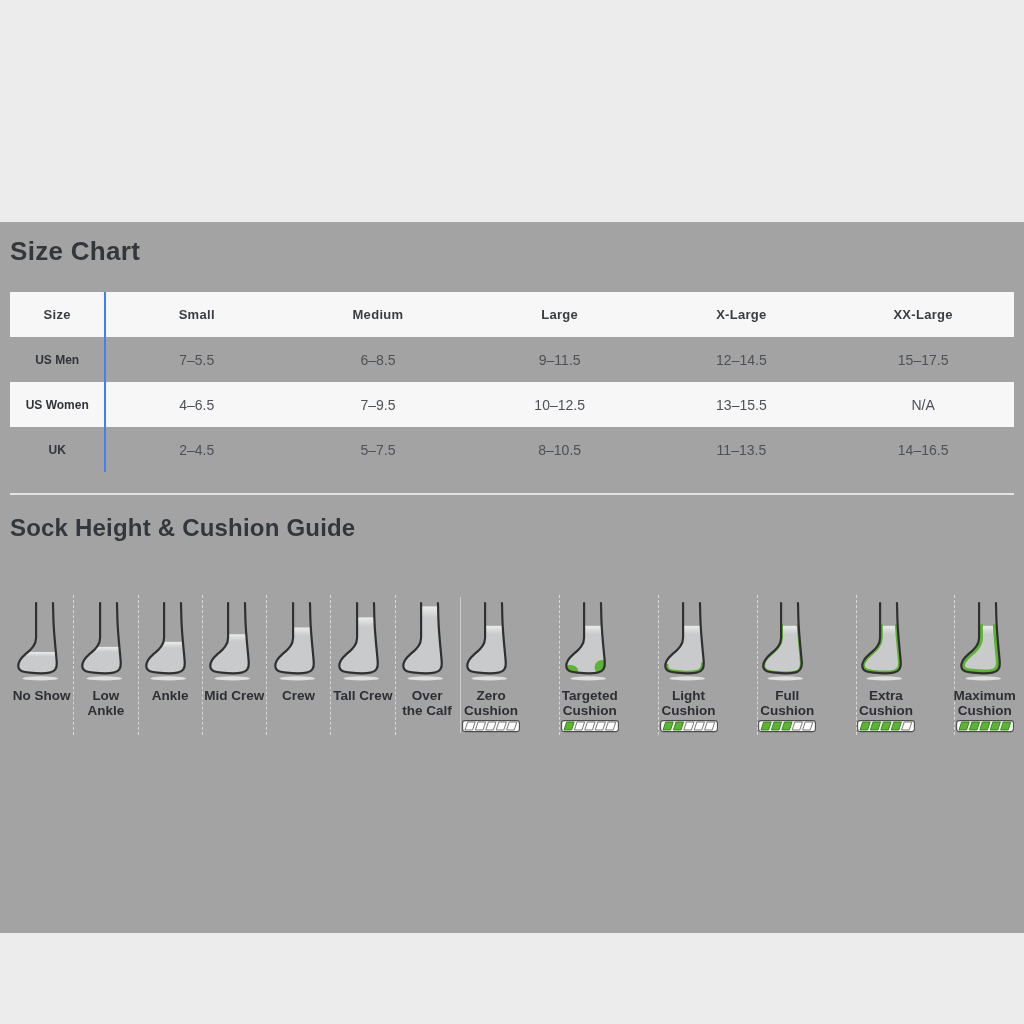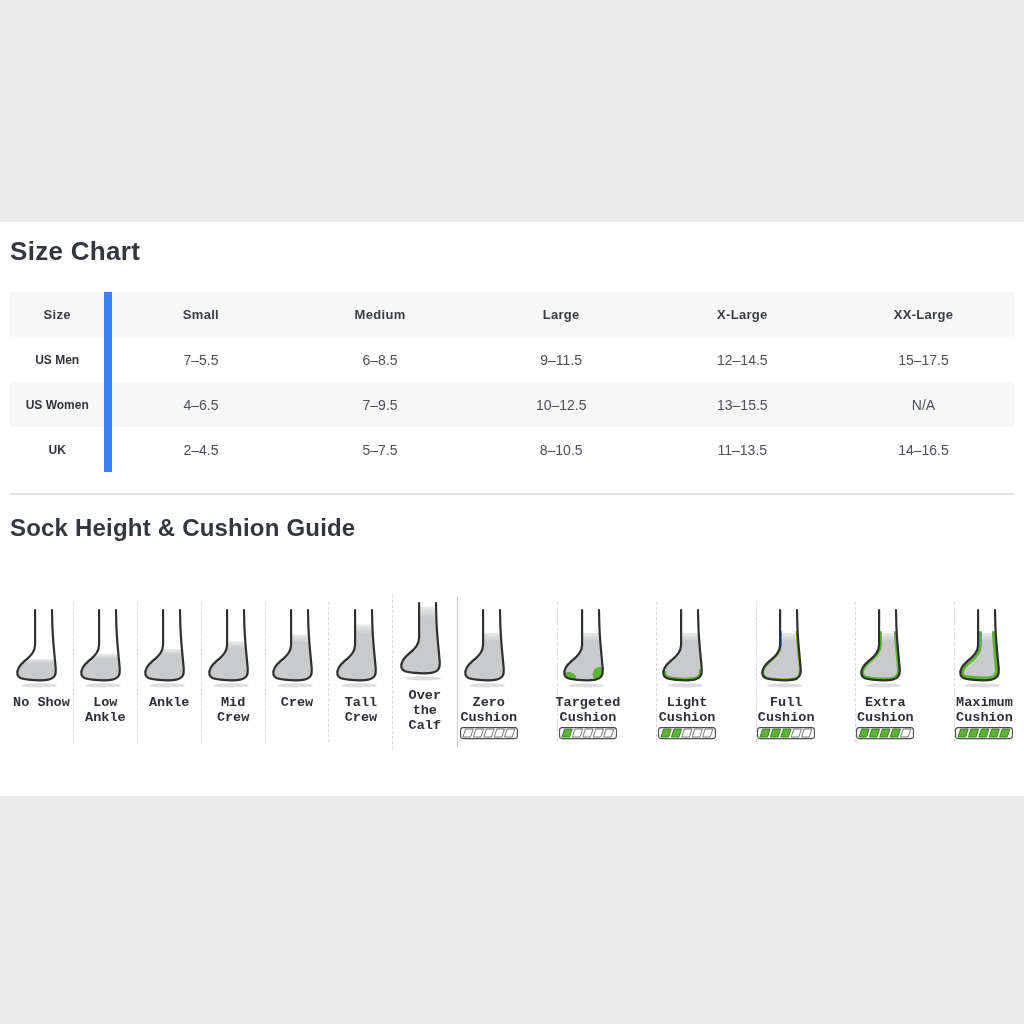--- a/index.html
+++ b/index.html
@@ -5,51 +5,51 @@
   html,body{margin:0;padding:0;}
   body{
     width:1024px;height:1024px;overflow:hidden;
     background:#ececec;
     font-family:"Liberation Sans", sans-serif;
     -webkit-font-smoothing:antialiased;
   }
   .band-top{height:222px;background:#ececec;}
   .band-bottom{height:228px;background:#ececec;}
   .content{
-    height:574px;background:#ffffff;box-sizing:border-box;
+    height:711px;background:#a3a3a3;box-sizing:border-box;
     padding:12px 10px 0 10px;overflow:hidden;
   }
   h1.page-title{
     margin:0 0 24px 0;font-size:26px;font-weight:bold;color:#33373c;
     letter-spacing:.3px;line-height:34px;
   }
   
   table.size-table{
     width:100%;border-collapse:collapse;table-layout:fixed;
   }
   table.size-table th, table.size-table td{
     height:45px;text-align:center;vertical-align:middle;padding:0;
   }
   table.size-table thead tr{background:#f7f7f7;}
   table.size-table tbody tr:nth-child(even){background:#f7f7f7;}
   th.head-cell{font-size:13px;font-weight:bold;color:#3a3d41;letter-spacing:.3px;}
   th.row-label{font-size:12px;font-weight:bold;color:#313439;}
   td.val-cell{font-size:14px;font-weight:normal;color:#4d5156;}
-  .size-col{width:9.4%;border-right:8px solid #3b82f6;}
+  .size-col{width:9.4%;border-right:2px solid #3b82f6;}
   
   .section-divider{
     border:none;border-top:2px solid #e3e3e3;margin:21px 0 0 0;
   }
   h2.guide-title{
     margin:19px 0 0 0;font-size:24px;font-weight:bold;color:#33373c;
     letter-spacing:.2px;line-height:28px;
   }
   
   .guide{display:flex;align-items:stretch;margin-top:53px;}
-  .group{display:flex;align-items:center;font-family:Liberation Mono, monospace;}
+  .group{display:flex;align-items:center;}
   .group.heights{flex:7.05;}
   .group.cushions{flex:6;gap:39px;}
   .group-divider{width:0;border-left:1px solid #cccccc;margin:2px 1px;}
   .guide-item{
     flex:1;display:flex;flex-direction:column;align-items:center;min-width:0;
   }
   .guide-item + .guide-item{border-left:1px dashed #d8d8d8;}
   .sock-wrap{height:88px;display:flex;align-items:flex-end;justify-content:center;}
   .glabel{
     margin-top:5px;font-size:13.5px;font-weight:bold;color:#2c2f33;

